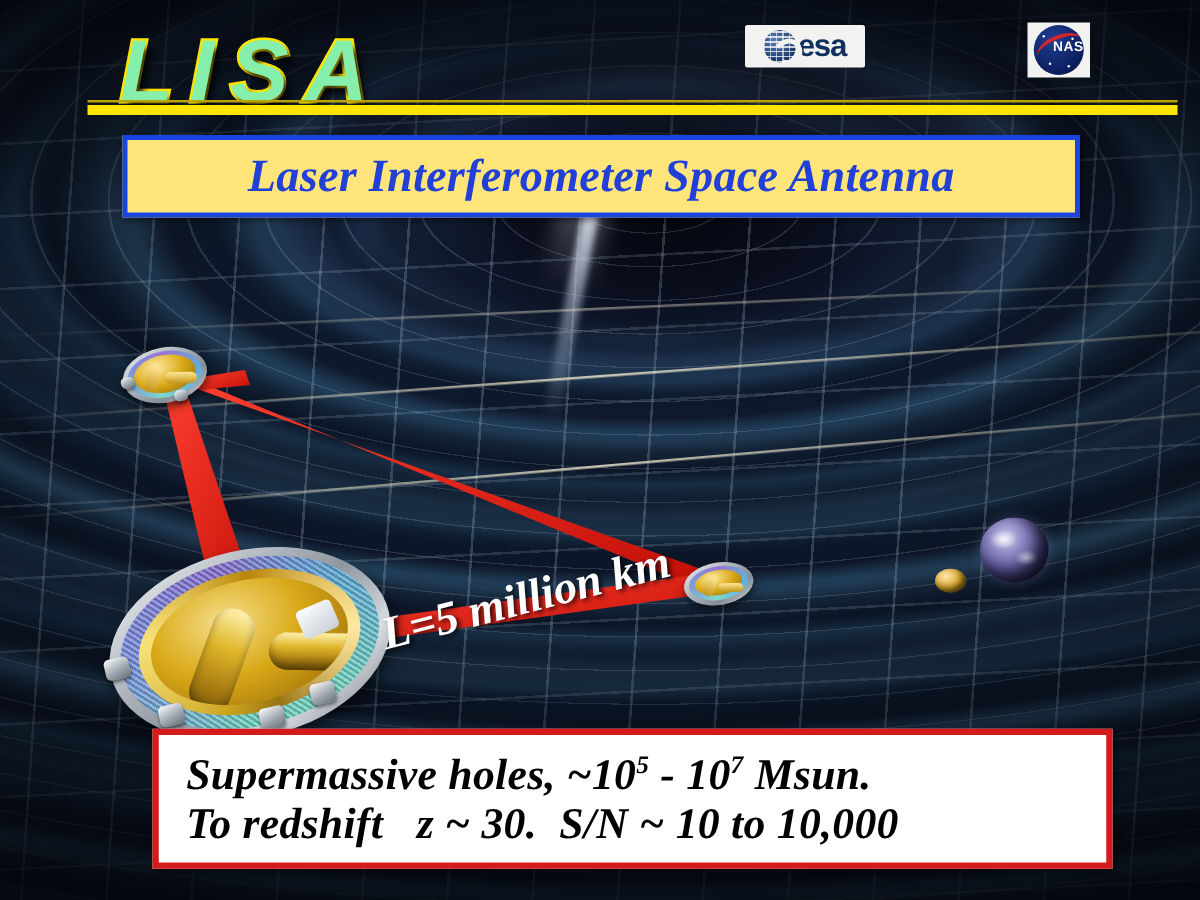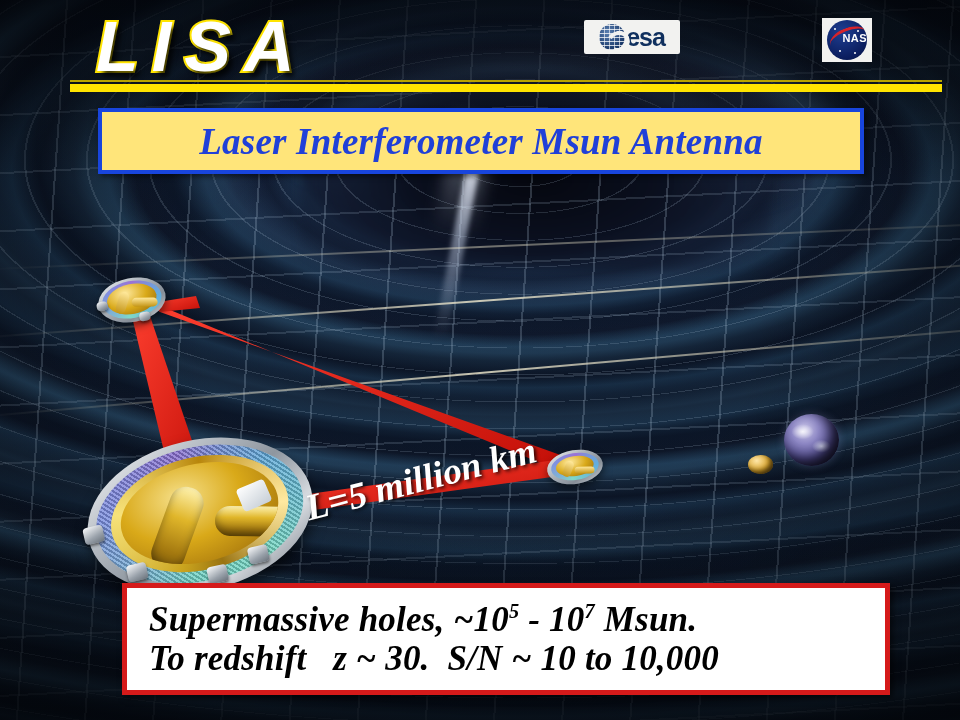--- a/index.html
+++ b/index.html
@@ -86,34 +86,34 @@
     transform:rotate(11deg);transform-origin:top center;filter:blur(7px);
   }
   
   .orbit{position:absolute;height:2px;background:linear-gradient(90deg,rgba(226,218,190,0),rgba(232,226,200,.85),rgba(226,218,190,.2));filter:blur(.4px);}
   .orbit.a{left:-20px;top:300px;width:1000px;transform:rotate(-4.2deg);}
   .orbit.b{left:-20px;top:372px;width:1000px;transform:rotate(-5.0deg);}
   .orbit.c{left:-20px;top:246px;width:1000px;transform:rotate(-2.6deg);opacity:.55;}
 
   
   #lisa-title{
-    position:absolute;left:96px;top:12px;
+    position:absolute;left:96px;top:22px;
     font-family:"Liberation Sans",sans-serif;
     font-size:70px;font-weight:bold;font-style:italic;letter-spacing:13px;
-    color:#ffffff;
+    color:#86efac;
     -webkit-text-stroke:4px #ffe400;
     paint-order:stroke fill;
     text-shadow:5px 6px 5px rgba(0,0,0,.75);
     line-height:1;
   }
   #lisa-underline{position:absolute;left:70px;top:84px;width:872px;height:8px;background:#ffe400;}
   #lisa-underline::before{content:"";position:absolute;left:0;top:-4px;width:100%;height:2px;background:#b9a400;}
 
   .logo-box{position:absolute;background:#f2f2f0;display:flex;align-items:center;justify-content:center;}
-  #esa-logo{left:584px;top:20px;width:96px;height:34px;border-radius:2px;}
+  #esa-logo{left:596px;top:20px;width:96px;height:34px;border-radius:2px;}
   .esa-inner{display:flex;align-items:center;gap:1px;}
   .esa-globe{
     width:26px;height:26px;border-radius:50%;
     background:
       repeating-linear-gradient(0deg, rgba(255,255,255,.75) 0 1px, rgba(255,255,255,0) 1px 4px),
       repeating-linear-gradient(90deg, rgba(255,255,255,.6) 0 1px, rgba(255,255,255,0) 1px 5px),
       radial-gradient(circle at 35% 32%, #5a7fb0, #1b3a6b 70%, #0d2246);
     position:relative;
   }
   .esa-globe::after{
@@ -344,21 +344,21 @@
       <div class="nasa-star" style="left:7px;top:8px;"></div>
       <div class="nasa-star" style="left:30px;top:10px;"></div>
       <div class="nasa-star" style="left:12px;top:30px;"></div>
       <div class="nasa-star" style="left:27px;top:32px;"></div>
       <div class="nasa-swoosh"></div>
       <div class="nasa-word">NASA</div>
     </div>
   </div>
 
   <div id="subtitle-banner">
-    <span id="subtitle-text">Laser Interferometer Msun Antenna</span>
+    <span id="subtitle-text">Laser Interferometer Space Antenna</span>
   </div>
 
   <div id="caption-box">
     <div class="cap-line"><span>Supermassive holes, ~10</span><sup>5</sup><span> - 10</span><sup>7</sup><span> Msun.</span></div>
     <div class="cap-line">To redshift   z ~ 30.  S/N ~ 10 to 10,000</div>
   </div>
 
 </div>
 
 </body></html>

